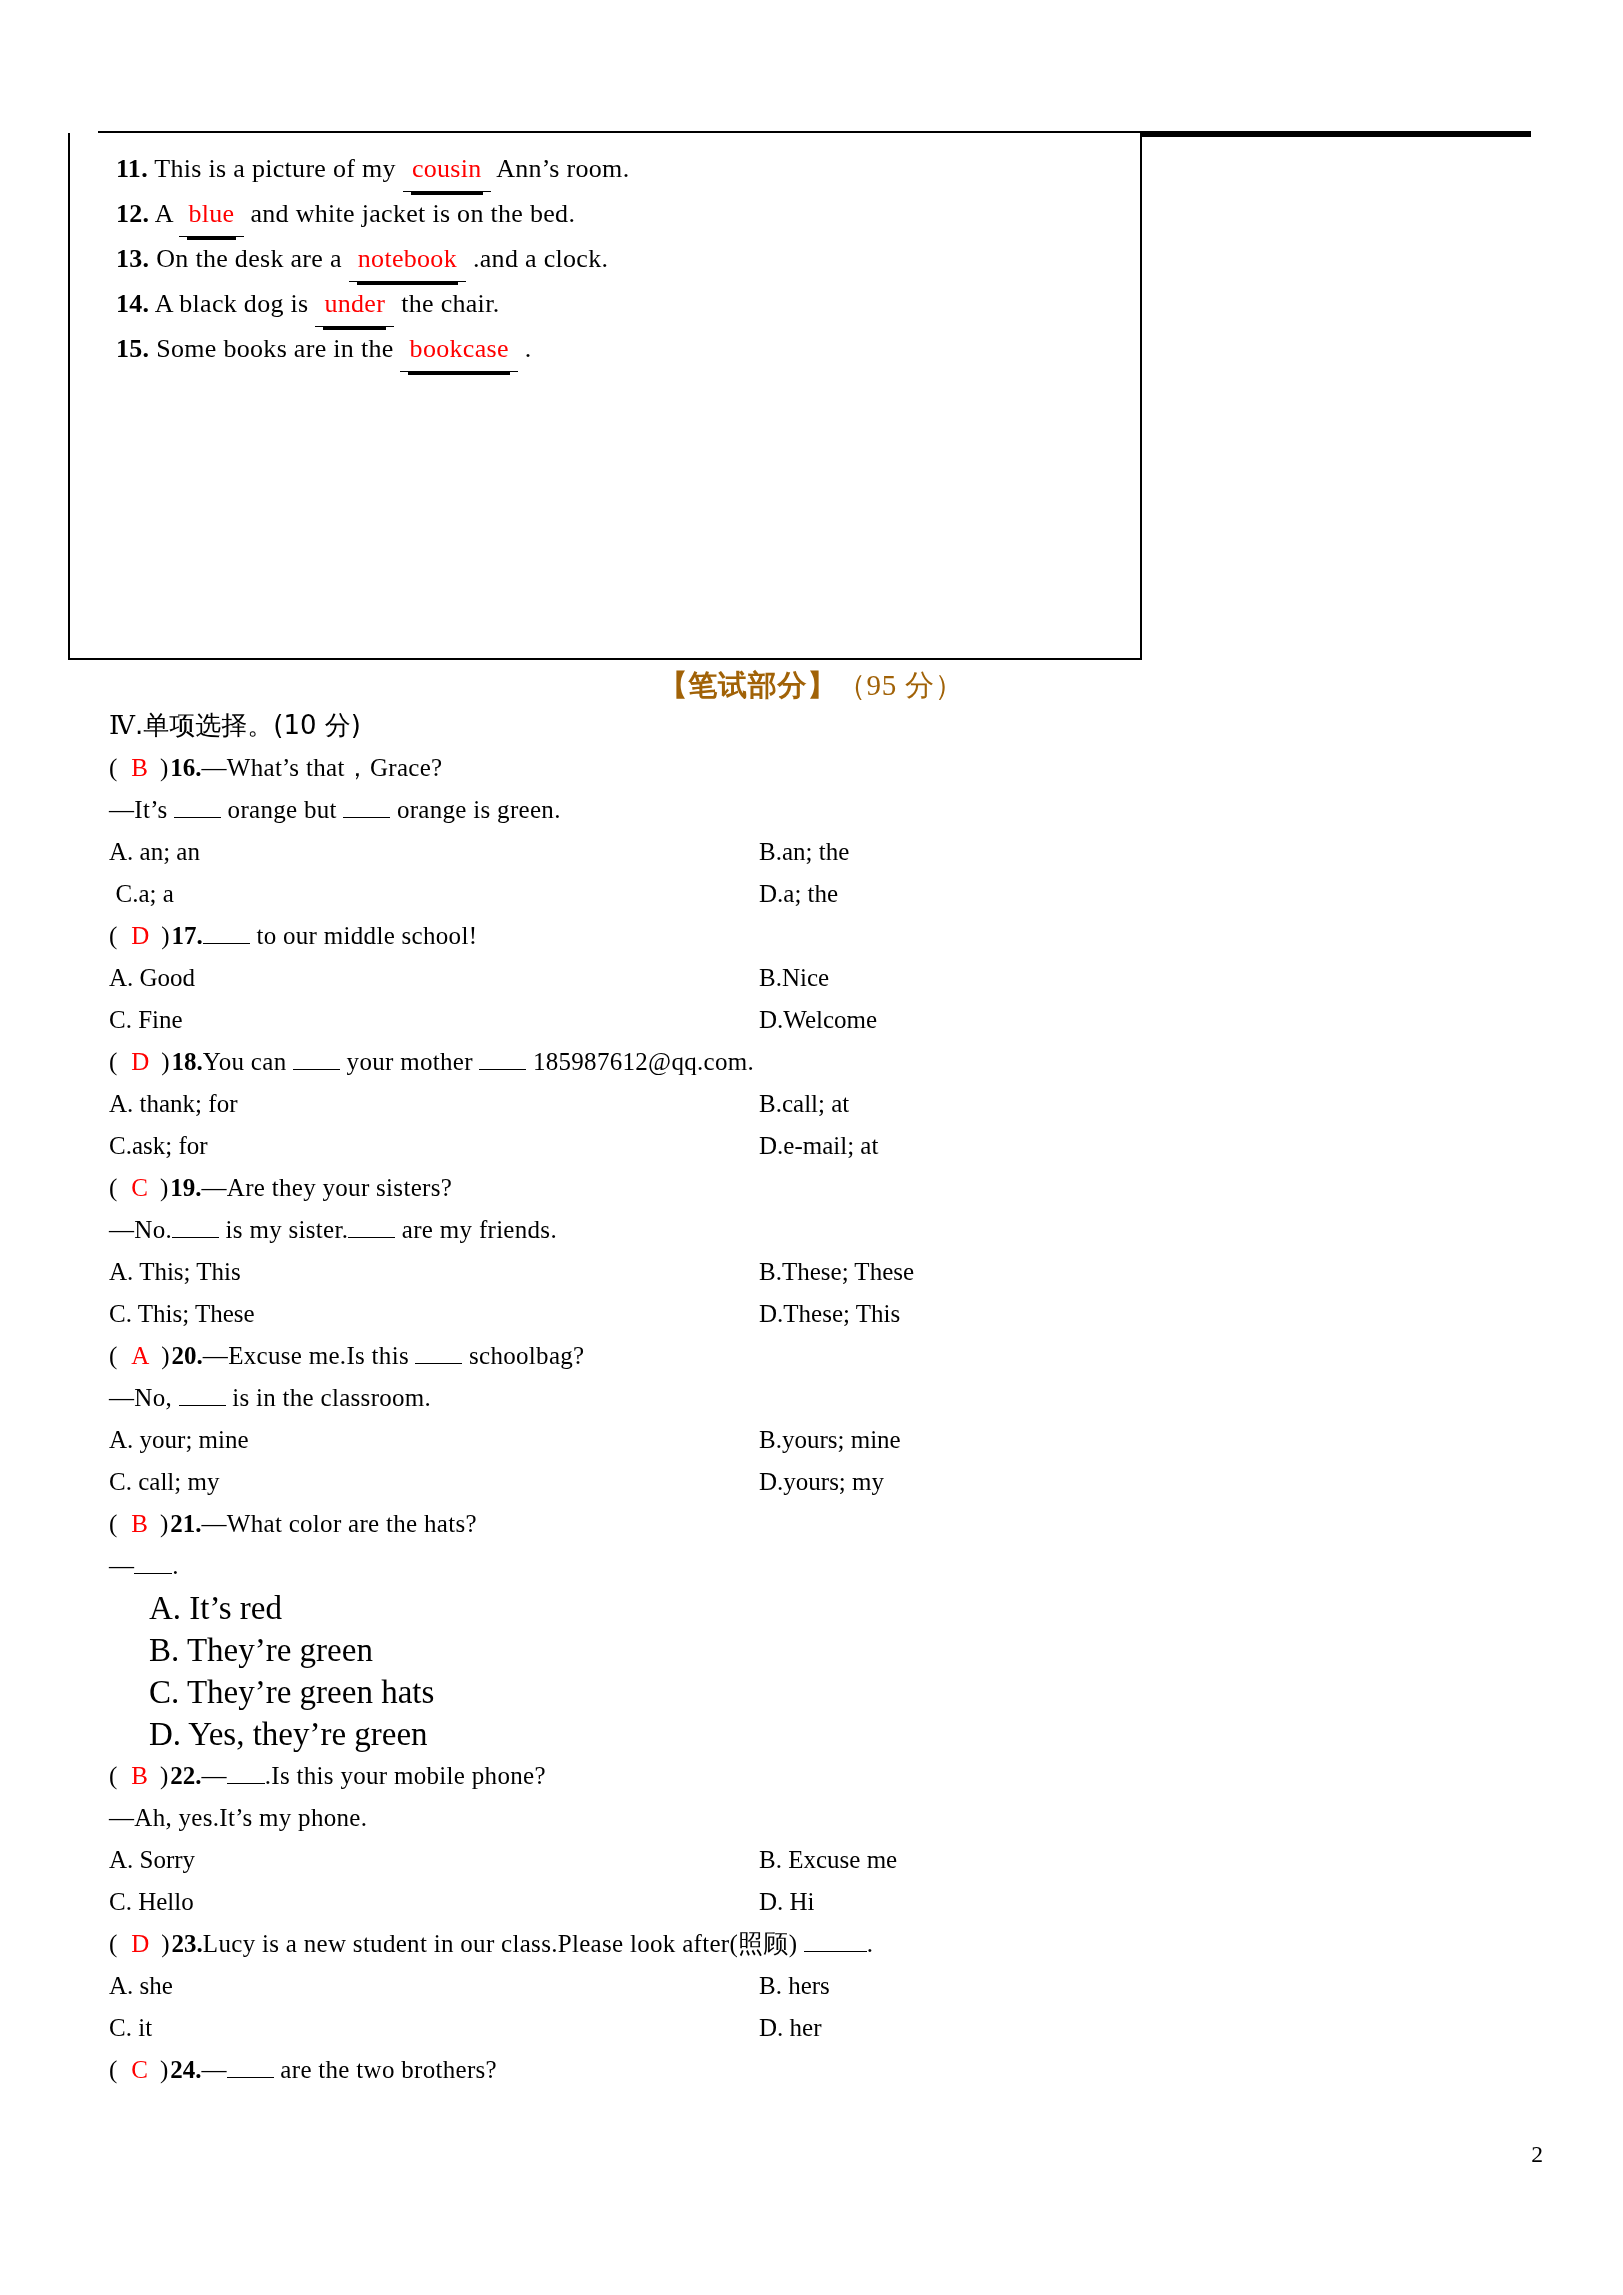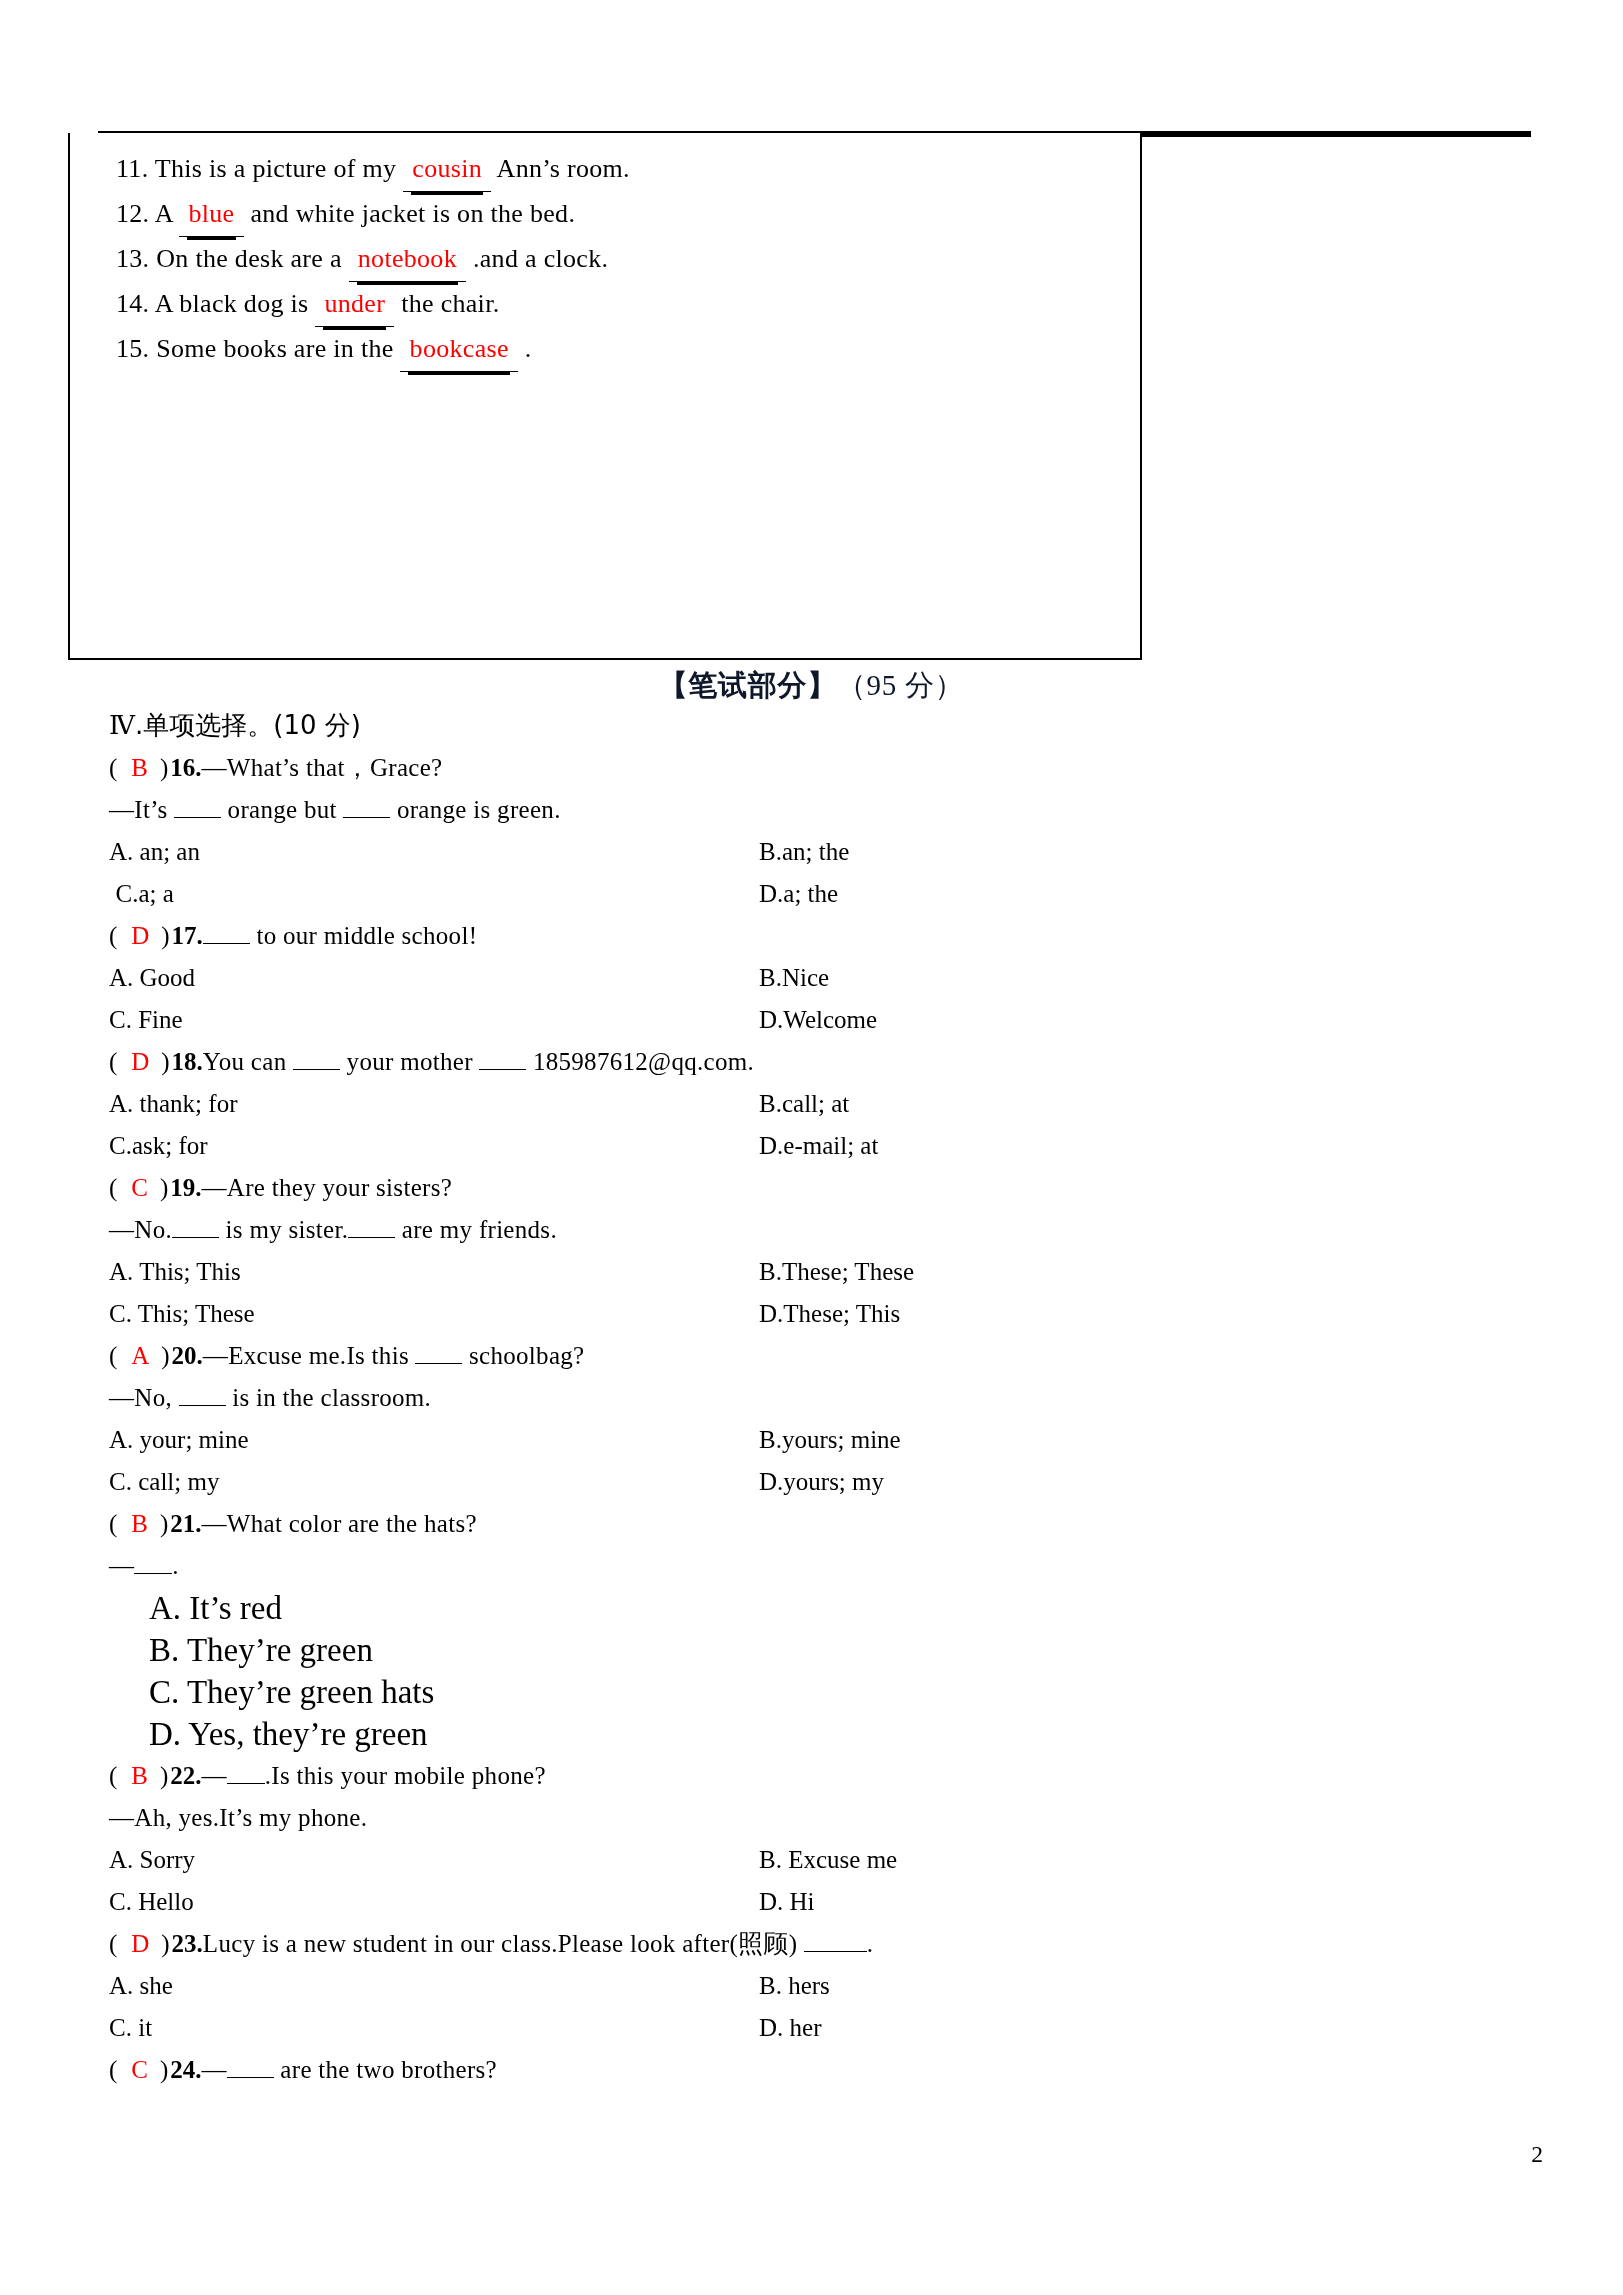--- a/index.html
+++ b/index.html
@@ -45,21 +45,21 @@
     list-style:none;
   }
   .sheet-item{
     font-size:26px;
     line-height:44px;
     white-space:nowrap;
     padding-left:46px;
     color:#000;
     letter-spacing:0.3px;
   }
-  .sheet-num{font-weight:normal;}
+  .sheet-num{font-weight:bold;}
   .blank-ans{
     position:relative;
     display:inline-block;
     color:#ff0000;
     padding:0 9.2px;
     border-bottom:1.3px solid #000;
     text-align:center;
   }
   .blank-ans::after{
     content:"";
@@ -71,21 +71,21 @@
   }
 
   
   #section-header{
     position:absolute;
     left:0; top:666px;
     width:1623px;
     text-align:center;
     font-size:29px;
     font-weight:bold;
-    color:#0f172a;
+    color:#a16207;
     font-family:"DejaVu Sans","Liberation Sans",sans-serif;
     letter-spacing:0.7px;
   }
   #section-header .pts{
     font-family:"Liberation Serif","DejaVu Serif",serif;
     font-weight:normal;
   }
 
   
   #qbody{

